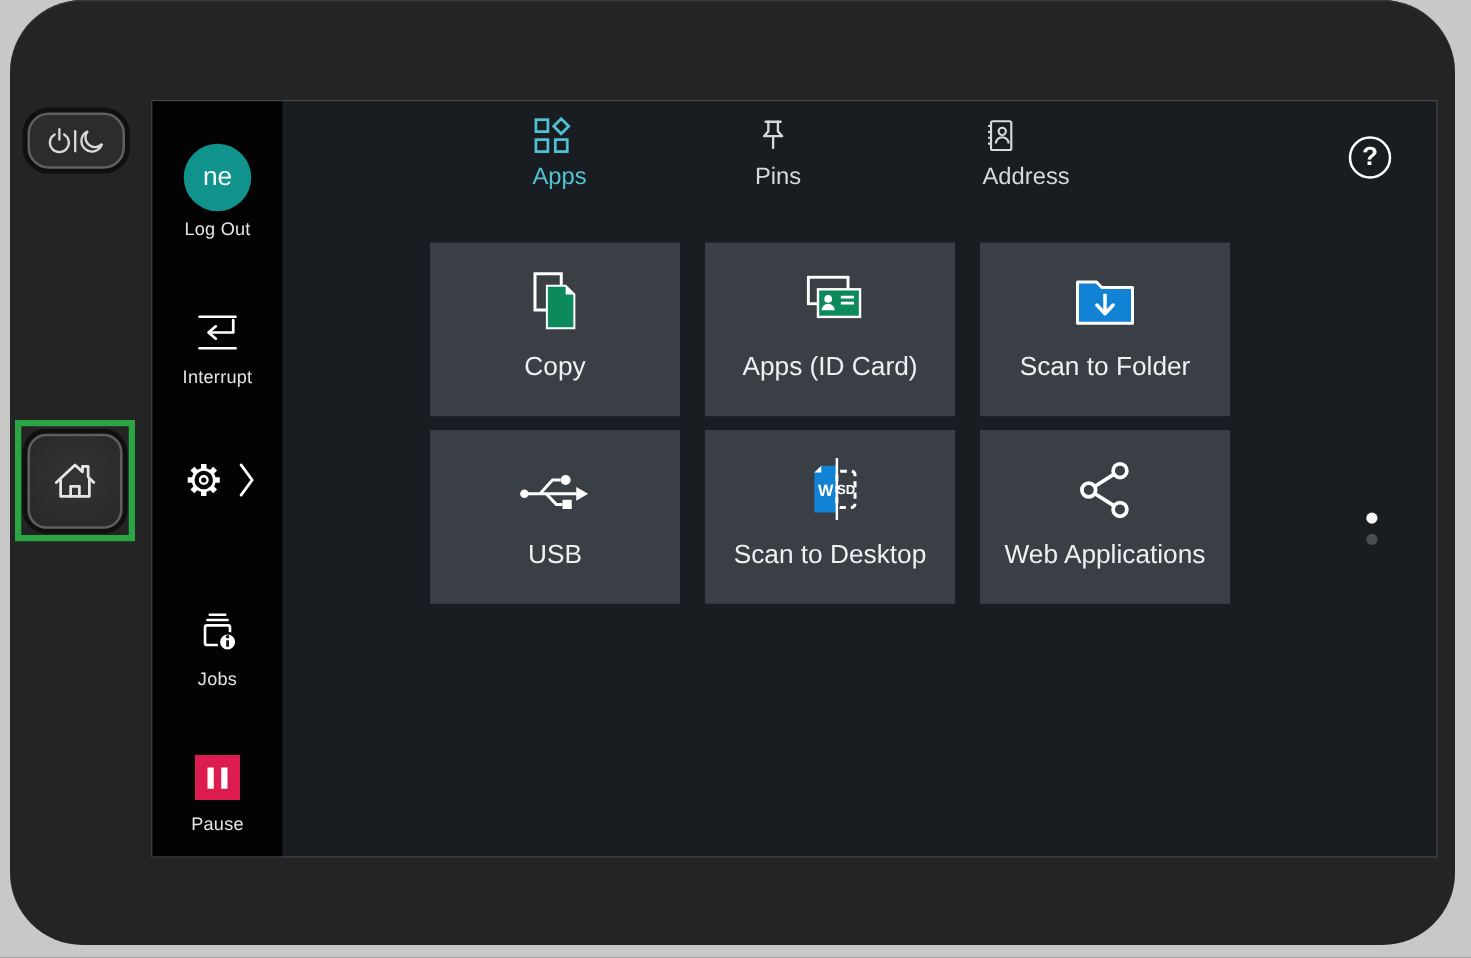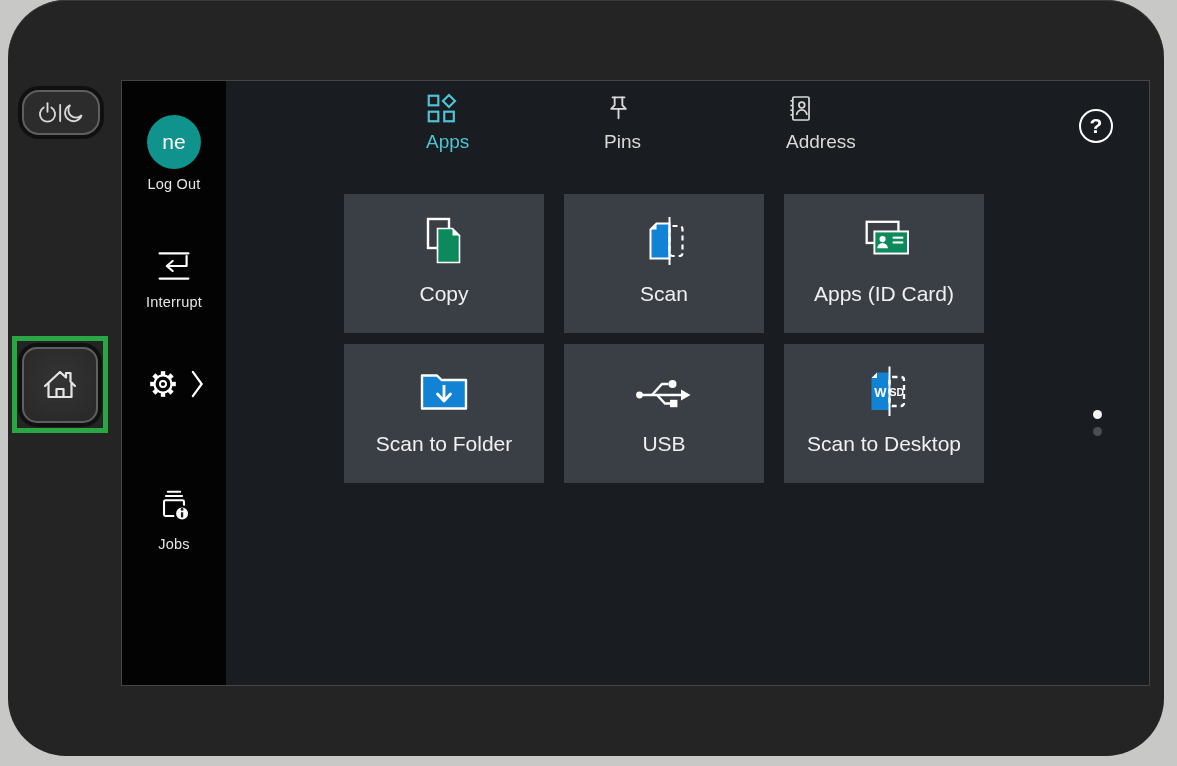--- a/index.html
+++ b/index.html
@@ -127,20 +127,27 @@
             <path d="M11.5 9.5 H28.5"></path>
             <rect x="9.5" y="14" width="21" height="16.5" rx="1.5"></rect>
           </g>
           <circle cx="28.5" cy="28" r="7.5" fill="#fff" stroke="#030303" stroke-width="2.4"></circle>
           <circle cx="28.5" cy="23.6" r="1.5" fill="#1a1a1a"></circle>
           <line x1="28.5" y1="26.6" x2="28.5" y2="32" stroke="#1a1a1a" stroke-width="2.4"></line>
         </svg>
         <div class="side-label">Jobs</div>
       </div>
 
+      <div class="side-item s-pause">
+        <div class="pause-sq">
+            <i></i>
+            <i></i>
+          </div>
+        <div class="side-label">Pause</div>
+      </div>
     </div>
 
     <div class="main">
 
       <div class="tab tab-apps selected">
         <svg width="31" height="31" viewBox="0 0 34 34">
           <g fill="none" stroke="currentColor" stroke-width="2.4">
             <rect x="3" y="3" width="10.5" height="10.5"></rect>
             <path d="M25.2 2.2 L31.8 8.8 L25.2 15.4 L18.6 8.8 Z"></path>
             <rect x="3" y="20.5" width="10.5" height="10.5"></rect>
@@ -186,31 +193,20 @@
           <div class="tile-icon">
               <svg width="56" height="56" viewBox="0 0 56 56">
             <rect x="12" y="5" width="21" height="29" fill="none" stroke="#fff" stroke-width="2.4"></rect>
             <path d="M21.5 14.5 H36.5 L43.5 21.5 V48.5 H21.5 Z" fill="#0d8a5c" stroke="#fff" stroke-width="1.6"></path>
             <path d="M36.5 14.5 V21.5 H43.5 Z" fill="#fff"></path>
           </svg>
             </div>
           <div class="tile-label">Copy</div>
         </div>
 
-        <div class="tile">
-          <div class="tile-icon">
-              <svg width="56" height="56" viewBox="0 0 56 56">
-            <path d="M20.5 9.5 H33.5 V44.5 H14.5 V15.5 Z" fill="#1282d4" stroke="#fff" stroke-width="2"></path>
-            <path d="M14.5 15.5 L20.5 9.5 V15.5 Z" fill="#fff"></path>
-            <line x1="33.5" y1="3" x2="33.5" y2="51" stroke="#fff" stroke-width="2"></line>
-            <rect x="33.5" y="12" width="13" height="30" rx="3" fill="none" stroke="#fff" stroke-width="2.2" stroke-dasharray="5 4"></rect>
-          </svg>
-            </div>
-          <div class="tile-label">Scan</div>
-        </div>
 
         <div class="tile">
           <div class="tile-icon">
               <svg width="64" height="50" viewBox="0 0 64 52">
             <rect x="14" y="5" width="33" height="22" fill="none" stroke="#fff" stroke-width="2.4"></rect>
             <rect x="22" y="15" width="35" height="23" fill="#0d8a5c" stroke="#fff" stroke-width="2"></rect>
             <circle cx="30.5" cy="23" r="3.2" fill="#fff"></circle>
             <path d="M25 32.5 a5.5 5.5 0 0 1 11 0 Z" fill="#fff"></path>
             <line x1="41" y1="21.5" x2="52" y2="21.5" stroke="#fff" stroke-width="2.2"></line>
             <line x1="41" y1="26.5" x2="52" y2="26.5" stroke="#fff" stroke-width="2.2"></line>
@@ -254,20 +250,34 @@
             <path d="M15.5 14 L21 8.5 V14 Z" fill="#fff"></path>
             <line x1="33.5" y1="2.5" x2="33.5" y2="52" stroke="#fff" stroke-width="2"></line>
             <rect x="33.5" y="13" width="14.5" height="29" rx="3" fill="none" stroke="#fff" stroke-width="2.4" stroke-dasharray="5 4"></rect>
             <text x="24.5" y="32.5" text-anchor="middle" font-size="13" font-weight="bold" fill="#fff" font-family="Liberation Sans, sans-serif">W</text>
             <text x="40.9" y="31.5" text-anchor="middle" font-size="10.5" font-weight="bold" fill="#fff" font-family="Liberation Sans, sans-serif">SD</text>
           </svg>
             </div>
           <div class="tile-label">Scan to Desktop</div>
         </div>
 
+        <div class="tile">
+          <div class="tile-icon">
+              <svg width="52" height="52" viewBox="0 0 52 52">
+            <g fill="none" stroke="#fff" stroke-width="3">
+              <circle cx="13" cy="26" r="5.5"></circle>
+              <circle cx="38" cy="10.5" r="5.5"></circle>
+              <circle cx="38" cy="41.5" r="5.5"></circle>
+              <line x1="18" y1="23" x2="33" y2="13.5"></line>
+              <line x1="18" y1="29" x2="33" y2="38.5"></line>
+            </g>
+          </svg>
+            </div>
+          <div class="tile-label">Web Applications</div>
+        </div>
 
       </div>
 
       <div class="dots">
         <span class="dot active"></span>
         <span class="dot"></span>
       </div>
 
     </div>
   </div>

